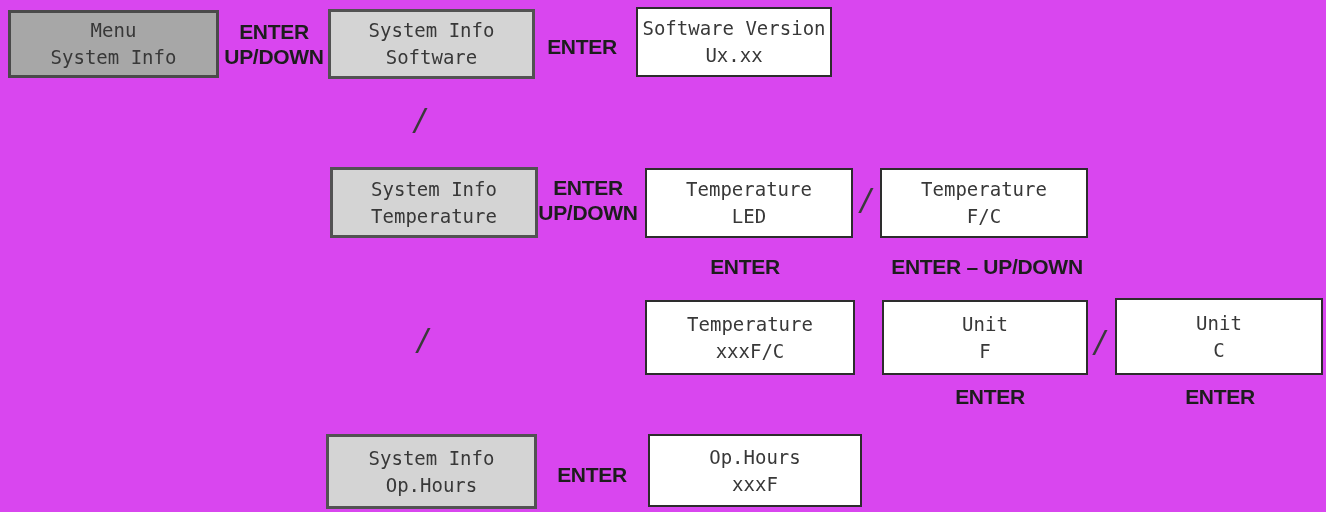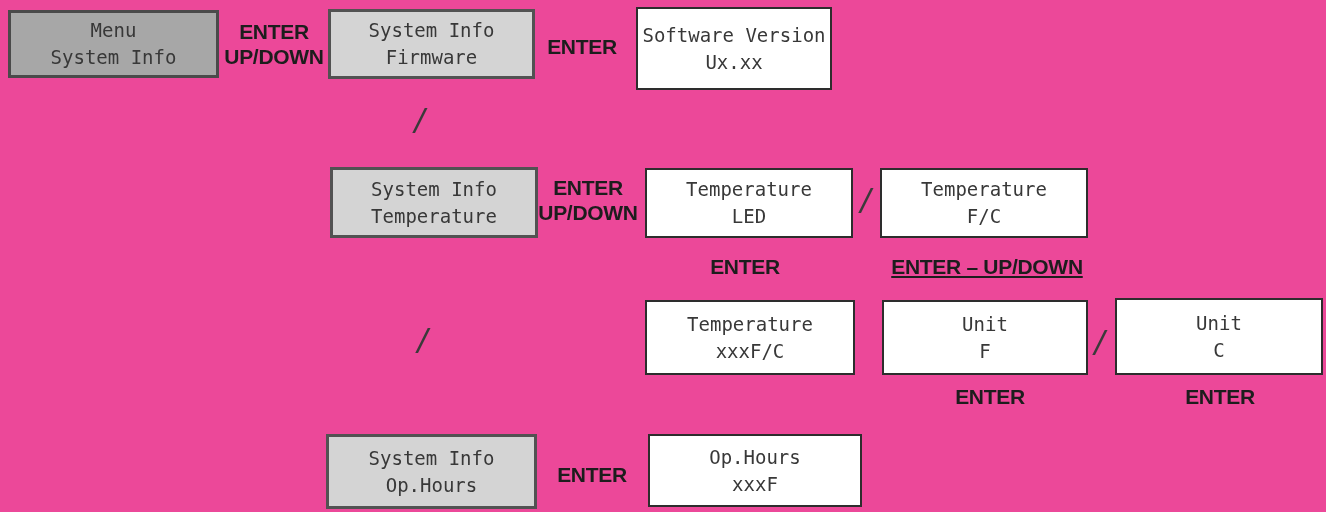--- a/index.html
+++ b/index.html
@@ -1,20 +1,20 @@
 <!DOCTYPE html>
 <html><head>
 <meta charset="utf-8">
 <style>
   html, body { margin: 0; padding: 0; background: #ffffff; }
   .stage {
     position: relative;
     width: 1326px;
     height: 512px;
-    background: #ec4899;
+    background: #d946ef;
     overflow: hidden;
     font-family: "Liberation Sans", sans-serif;
   }
   
   .lcd {
     position: absolute;
     box-sizing: border-box;
     display: flex;
     flex-direction: column;
     align-items: center;
@@ -61,28 +61,28 @@
     <span>System Info</span>
   </div>
 
   <div class="action" style="left:222px; top:19px; width:104px;">
     <div>ENTER</div>
     <div>UP/DOWN</div>
   </div>
 
   <div class="lcd light" style="left:328px; top:9px; width:207px; height:70px;">
     <span>System Info</span>
-    <span>Firmware</span>
+    <span>Software</span>
   </div>
 
   <div class="action" style="left:541px; top:34px; width:82px;">
     <div>ENTER</div>
   </div>
 
-  <div class="lcd white" style="left:636px; top:7px; width:196px; height:83px;">
+  <div class="lcd white" style="left:636px; top:7px; width:196px; height:70px;">
     <span>Software Version</span>
     <span>Ux.xx</span>
   </div>
 
   <div class="slash" style="left:412px; top:103px;">/</div>
 
   <div class="lcd light" style="left:330px; top:167px; width:208px; height:71px;">
     <span>System Info</span>
     <span>Temperature</span>
   </div>
@@ -101,21 +101,21 @@
 
   <div class="lcd white" style="left:880px; top:168px; width:208px; height:70px;">
     <span>Temperature</span>
     <span>F/C</span>
   </div>
 
   <div class="action" style="left:701px; top:254px; width:88px;">
     <div>ENTER</div>
   </div>
 
-  <div class="action" style="left:884px; top:254px; width:206px;text-decoration:underline;">
+  <div class="action" style="left:884px; top:254px; width:206px;">
     <div>ENTER – UP/DOWN</div>
   </div>
 
   <div class="slash" style="left:415px; top:323px;">/</div>
 
   <div class="lcd white" style="left:645px; top:300px; width:210px; height:75px;">
     <span>Temperature</span>
     <span>xxxF/C</span>
   </div>
 

